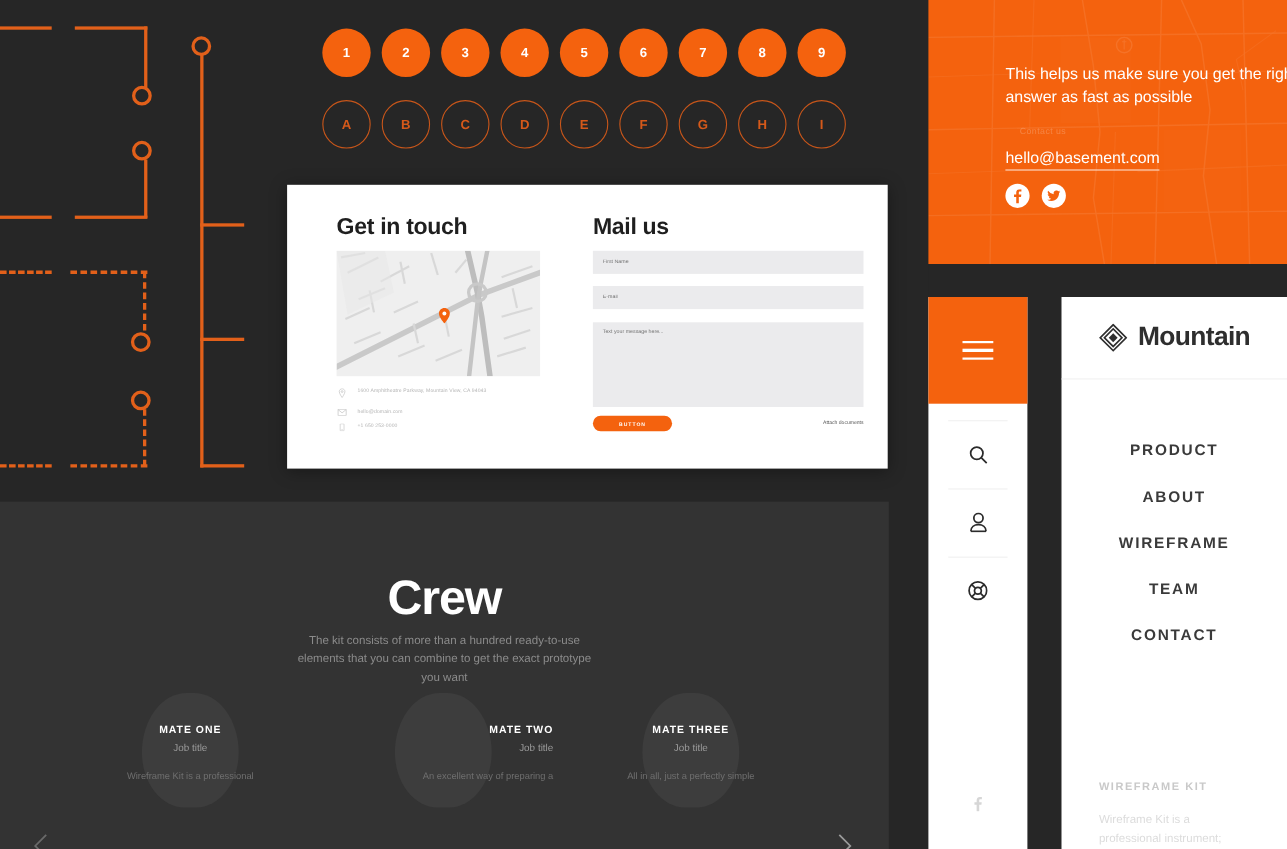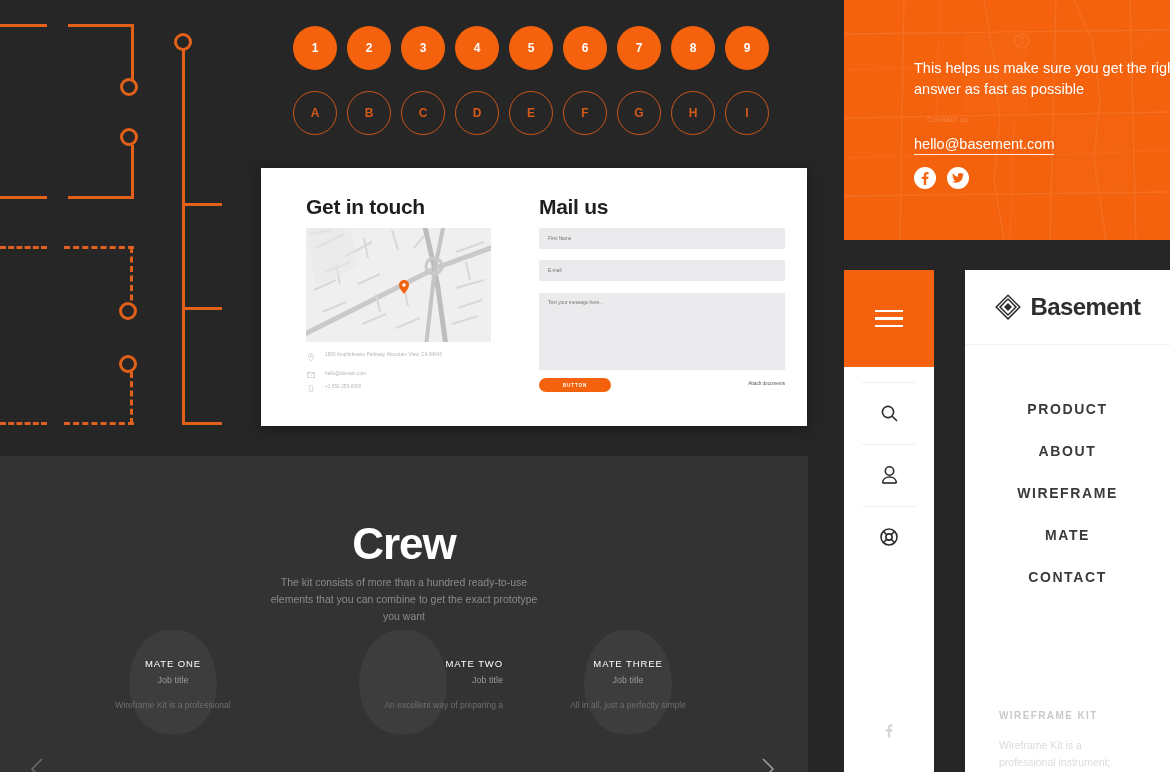--- a/index.html
+++ b/index.html
@@ -145,21 +145,21 @@
   #crew-sub {
     position:absolute; left: 50%; transform:translateX(-50%); top: 118px; width: 270px;
     text-align:center; font-size: 10.5px; line-height: 1.62; color:#8b8b8b;
   }
   .mate { position:absolute; top: 202px; width: 200px; text-align:center; }
   .blob {
     position:absolute; left:50%; transform:translateX(-50%); top:-28px;
     width: 88px; height: 104px; border-radius: 46% 46% 44% 44% / 52% 52% 48% 48%;
     background:#3d3d3d;
   }
-  .mate-name { position:relative; font-size: 9.5px; font-weight:normal; letter-spacing:.9px; color:#fff; }
+  .mate-name { position:relative; font-size: 9.5px; font-weight:bold; letter-spacing:.9px; color:#fff; }
   .mate-job { position:relative; margin-top: 6px; font-size: 9px; color:#9a9a9a; }
   .mate-desc { position:relative; margin-top: 14px; font-size: 8.5px; line-height:1.6; color:#6f6f6f; }
   #mate-1 { left: 73px; }
   #mate-2 { left: 303px; text-align: right; }
   #mate-3 { left: 528px; }
   .carousel-arrow {
     position:absolute; top: 300px; width: 26px; height: 26px; color:#6a6a6a;
     display:flex; align-items:center; justify-content:center; cursor:pointer;
   }
   #arrow-prev { left: 24px; }
@@ -375,27 +375,27 @@
     </div>
   </div>
 
   <div id="menu-panel">
     <div id="logo-row">
       <svg width="26" height="26" viewBox="0 0 26 26">
         <rect x="13" y="1.2" width="16.7" height="16.7" transform="rotate(45 13 1.2)" fill="none" stroke="#2e2e2e" stroke-width="1.5"></rect>
         <rect x="13" y="5" width="11.3" height="11.3" transform="rotate(45 13 5)" fill="none" stroke="#2e2e2e" stroke-width="1.5"></rect>
         <rect x="13" y="9" width="5.7" height="5.7" transform="rotate(45 13 9)" fill="#2e2e2e"></rect>
       </svg>
-      <span id="logo-word">Basement</span>
+      <span id="logo-word">Mountain</span>
     </div>
     <nav id="menu-list">
       <a class="menu-item" href="#">PRODUCT</a>
       <a class="menu-item" href="#">ABOUT</a>
       <a class="menu-item" href="#">WIREFRAME</a>
-      <a class="menu-item" href="#">MATE</a>
+      <a class="menu-item" href="#">TEAM</a>
       <a class="menu-item" href="#">CONTACT</a>
     </nav>
     <div id="wf-block">
       <div id="wf-title">WIREFRAME KIT</div>
       <div id="wf-body">Wireframe Kit is a professional instrument; hello you won't find</div>
     </div>
   </div>
 
   <div id="crew">
     <div id="crew-sub">The kit consists of more than a hundred ready-to-use elements that you can combine to get the exact prototype you want</div>

